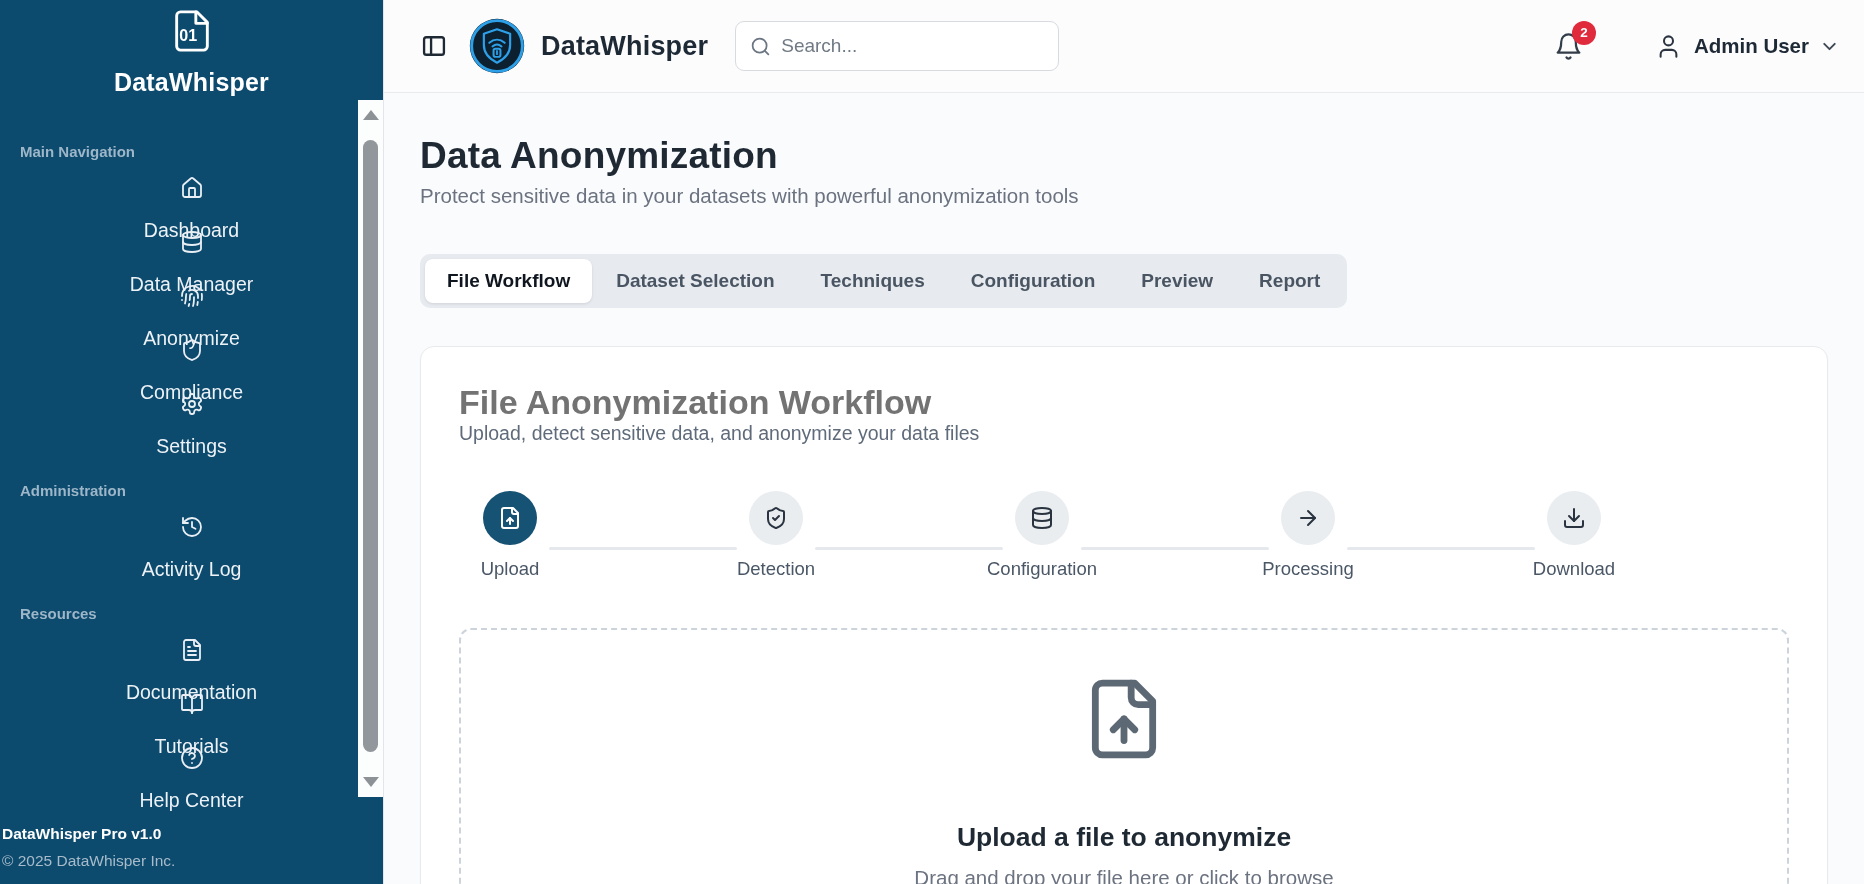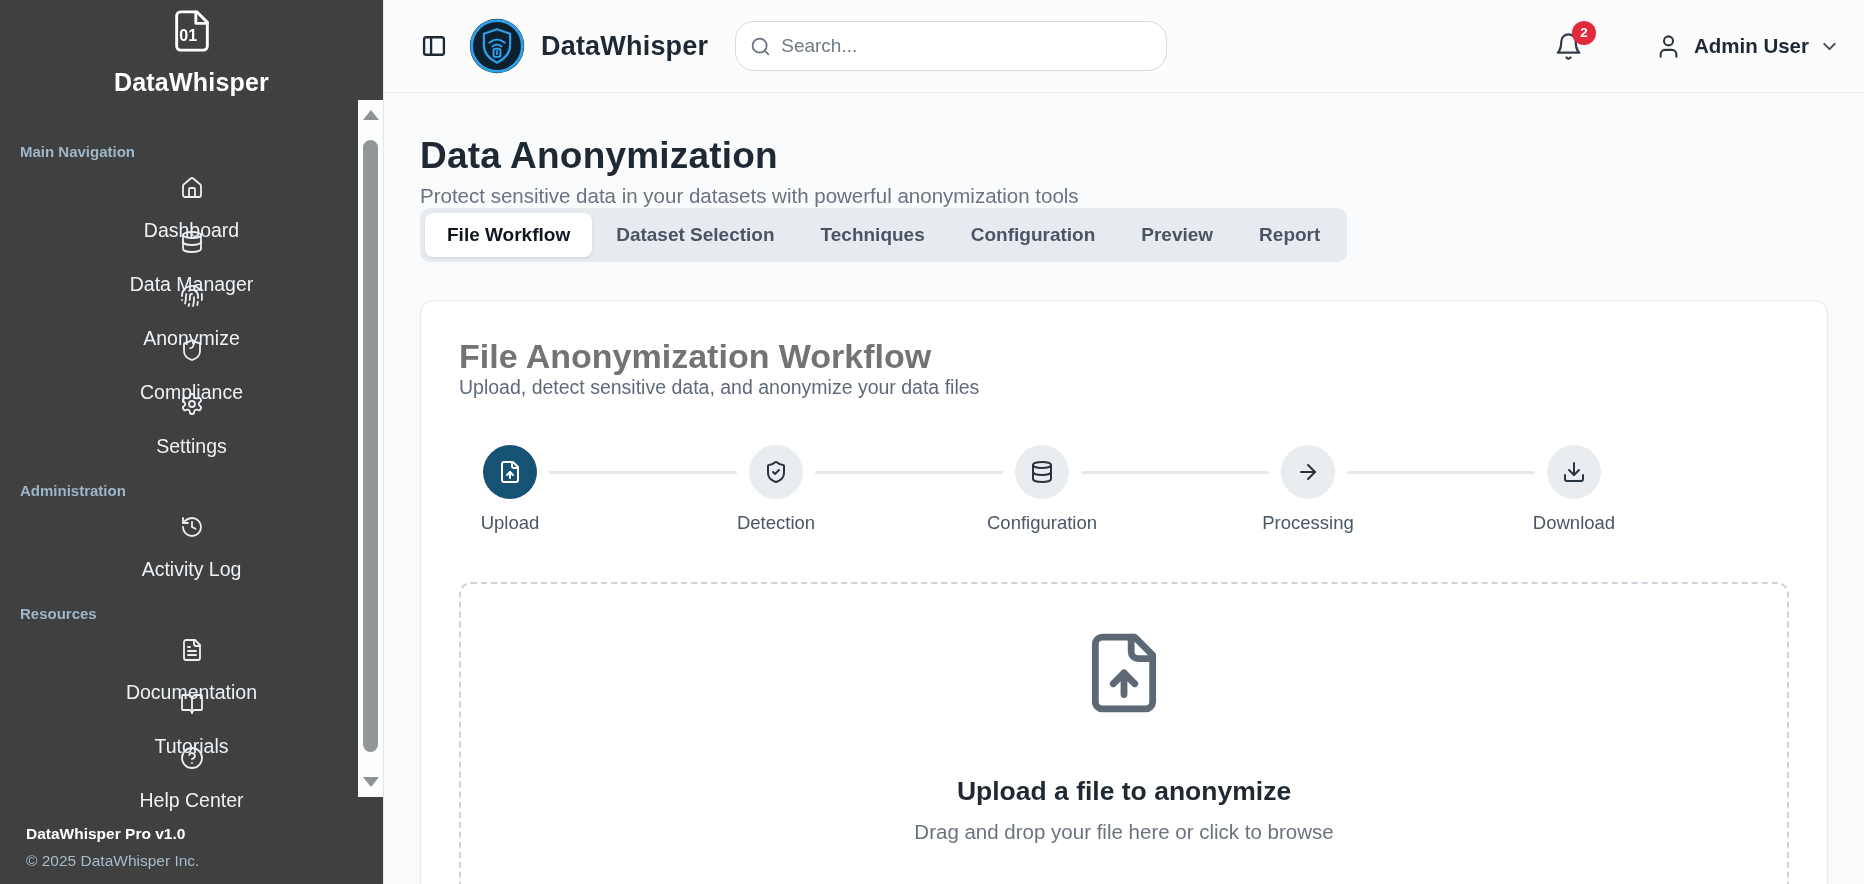--- a/index.html
+++ b/index.html
@@ -5,38 +5,38 @@
   * { margin:0; padding:0; box-sizing:border-box; }
   html,body { width:1864px; height:884px; overflow:hidden; }
   body {
     font-family: "Liberation Sans", "DejaVu Sans", sans-serif;
     display:flex; background:#fafafa; color:#1f2933;
   }
   svg { display:block; }
 
   
   .sidebar {
-    width:384px; height:884px; background:#404040; position:relative;
+    width:384px; height:884px; background:#0c4a6e; position:relative;
     flex:0 0 384px; border-right:1px solid #e2e5e9; color:#eef3f7;
   }
   .side-logo { text-align:center; padding-top:8px; }
   .side-logo .logo-ic { margin:0 auto; width:46px; height:46px; color:#ffffff; }
   .side-title { margin-top:14px; font-size:25px; font-weight:bold; color:#ffffff; letter-spacing:.2px; }
   .section-label {
     margin:46px 0 0 0; padding:0 20px; font-size:15px; font-weight:bold;
     color:#9db6c8;
   }
   .section-label.s2 { margin-top:36px; }
   .nav-list { margin-top:16px; }
   .nav-item {
     display:flex; align-items:center; height:54px; padding:0 20px; gap:19px;
     cursor:pointer; font-size:19.5px; color:#edf2f6;flex-direction:column;
   }
   .nav-item .nv-ic { width:24px; height:24px; color:#e9eff4; flex:0 0 24px; }
-  .side-footer { position:absolute; left:26px; bottom:14px; width:300px; }
+  .side-footer { position:absolute; left:2px; bottom:14px; width:300px; }
   .side-footer .ver { font-size:15.5px; font-weight:bold; color:#ffffff; }
   .side-footer .cop { margin-top:9px; font-size:15.5px; color:#a7bbca; }
 
   
   .scrollstrip {
     position:absolute; top:100px; right:0; width:25px; height:697px;
     background:#fcfdfd;
   }
   .sb-arrow { position:absolute; left:50%; transform:translateX(-50%); width:0; height:0;
     border-left:8px solid transparent; border-right:8px solid transparent; cursor:pointer; }
@@ -53,22 +53,22 @@
   
   .header {
     height:93px; background:#fcfcfc; border-bottom:1px solid #e8eaed;
     display:flex; align-items:center; padding:0 24px 0 36px; flex:0 0 93px;
   }
   .toggle-btn { width:30px; height:30px; background:none; border:none; cursor:pointer; color:#1f2933; padding:0; }
   .toggle-btn svg { width:28px; height:28px; }
   .brand-logo { width:58px; height:58px; margin-left:18px; cursor:pointer; }
   .brand-name { margin-left:15px; font-size:27px; font-weight:bold; color:#1e2936; letter-spacing:.2px; }
   .searchbox {
-    margin-left:27px; width:432px; height:50px; background:#ffffff;
-    border:1px solid #d7dbe0; border-radius:19px; display:flex; align-items:center; padding:0 14px; gap:10px;
+    margin-left:27px; width:324px; height:50px; background:#ffffff;
+    border:1px solid #d7dbe0; border-radius:9px; display:flex; align-items:center; padding:0 14px; gap:10px;
   }
   .searchbox svg { width:21px; height:21px; color:#6b7682; flex:0 0 21px; }
   .searchbox input {
     border:none; outline:none; flex:1; font-size:19px; color:#374151; background:transparent;
     font-family:inherit;
   }
   .searchbox input::placeholder { color:#707a85; }
   .hspacer { flex:1; }
   .bell-wrap { position:relative; background:none; border:none; cursor:pointer; color:#333d4a; padding:0; margin-right:12px; }
   .bell-wrap svg { width:29px; height:29px; }
@@ -81,36 +81,36 @@
   .user-menu .u-ic { width:27px; height:27px; color:#2b3440; }
   .user-name { margin:0 10px 0 12px; font-size:20.5px; font-weight:bold; color:#1e2936; }
   .user-menu .chev { width:21px; height:21px; color:#3f4956; }
 
   
   .main { flex:1; padding:42px 36px 0 36px; background:#fafbfc; overflow:hidden; }
   .page-title { font-size:37px; font-weight:bold; color:#1f2933; line-height:1.12; letter-spacing:.2px; }
   .page-sub { margin-top:8px; font-size:20.5px; color:#6b7280; }
 
   .tabs {
-    display:inline-flex; background:#e7eaee; border-radius:10px; padding:5px; gap:2px;
+    margin-top:46px; display:inline-flex; background:#e7eaee; border-radius:10px; padding:5px; gap:2px;
   }
   .tab {
     border:none; background:transparent; cursor:pointer; font-family:inherit;
     font-size:19px; font-weight:bold; color:#4a5563; padding:11px 22px; border-radius:8px; white-space:nowrap;
   }
   .tab.active { background:#ffffff; color:#10161f; box-shadow:0 1px 3px rgba(0,0,0,.10); }
 
   .card {
     margin-top:38px; background:#ffffff; border:1px solid #e8ebee; border-radius:14px;
     box-shadow:0 1px 2px rgba(16,24,40,.04); padding:36px 38px; height:780px;
   }
   .card-title { font-size:34px; font-weight:bold; color:#737373; }
   .card-sub { font-size:19.5px; color:#5f6b7a; }
 
-  .steps { margin-top:46px; display:flex; align-items:flex-start; padding:0 188px 0 24px; }
+  .steps { margin-top:46px; display:flex; align-items:center; padding:0 188px 0 24px; }
   .step { display:flex; flex-direction:column; align-items:center; width:54px; }
   .step-circle {
     width:54px; height:54px; border-radius:50%; background:#e9edf0; color:#2a3440;
     display:flex; align-items:center; justify-content:center; flex:0 0 54px;
   }
   .step-circle svg { width:24px; height:24px; }
   .step.active .step-circle { background:#165274; color:#ffffff; }
   .step-label { margin-top:13px; font-size:18.5px; color:#4a5766; white-space:nowrap; }
   .connector { flex:1; height:3px; background:#e5e9ed; margin:26px 12px 0 12px; border-radius:2px; }
 

